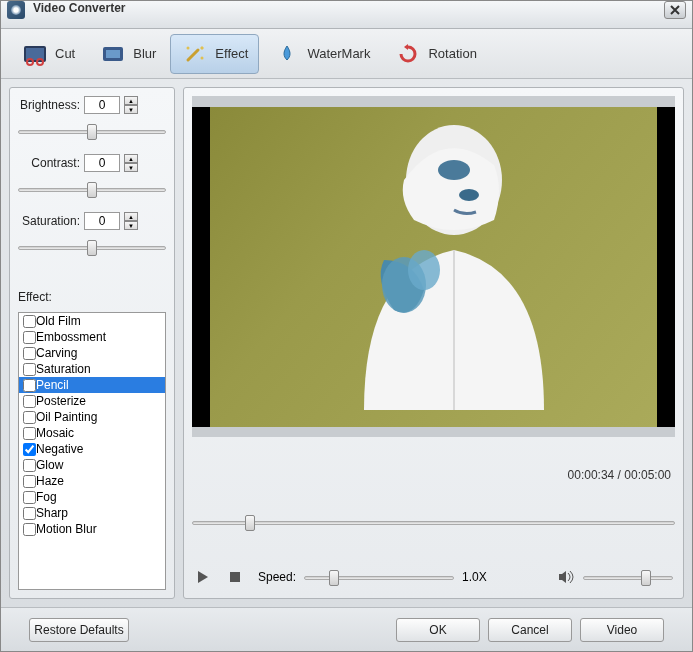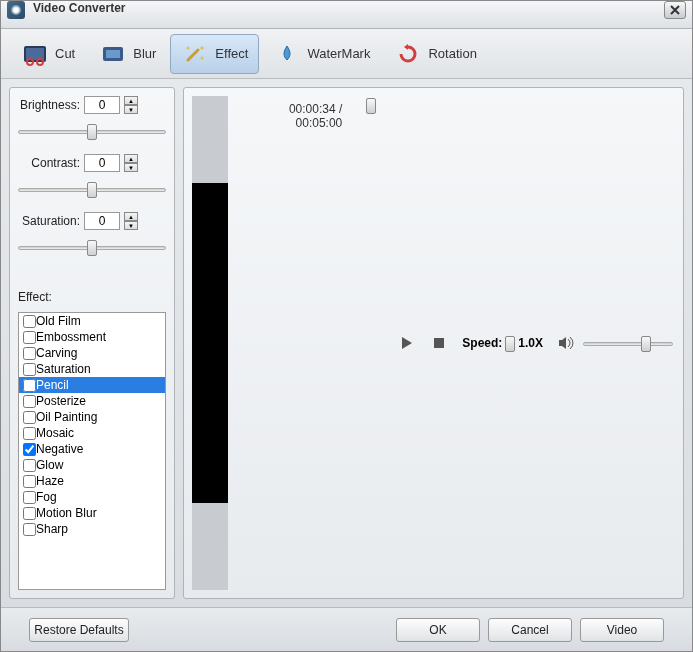--- a/index.html
+++ b/index.html
@@ -36,31 +36,31 @@
 .effect-label { margin-top: 20px; color:#222; }
 .effect-list-wrap { flex:1; border:1px solid #999; background:#fff; margin-top:2px; display:flex; overflow:hidden; }
 .effect-list { flex:1; overflow-y:auto; }
 .effect-list::-webkit-scrollbar { width:16px; }
 .effect-list::-webkit-scrollbar-track { background:#e8e8e8; border-left:1px solid #ccc;}
 .effect-list::-webkit-scrollbar-thumb { background:linear-gradient(to right,#d0d0d0,#f0f0f0,#d0d0d0); border:1px solid #aaa; }
 .effect-item { display:flex; align-items:center; padding:1px 4px; gap:0; cursor:pointer; }
 .effect-item.selected { background:#2a7de1; color:#fff; }
 .effect-item input[type=checkbox] { width:13px; height:13px; }
 
-.right-panel { flex:1; background: linear-gradient(to bottom, #f5f7f9, #e8ebee); border: 1px solid #b0b4b8; border-radius: 3px; padding: 8px; display:flex; flex-direction:row;gap:25px; }
+.right-panel { flex:1; background: linear-gradient(to bottom, #f5f7f9, #e8ebee); border: 1px solid #b0b4b8; border-radius: 3px; padding: 8px; display:flex; flex-direction:column;gap:25px; }
 .preview { flex:1; background:#c8ccd0; display:flex; align-items:center; justify-content:center; position:relative; }
 .video-frame { width: 100%; height: 320px; background:#000; display:flex; position:relative; }
 .video-frame .pillar { width:18px; background:#000; }
 .video-frame .img { flex:1; background: linear-gradient(130deg, #8a8a3a 0%, #9a9a4a 35%, #aaaa5a 100%); position:relative; overflow:hidden; }
 .figure { position:absolute; left:50%; top:48%; transform:translate(-50%,-50%); width:260px; height:300px; }
 .time-row { text-align:right; padding: 6px 4px; color:#333; font-size:11px; }
 .seek-row { padding: 2px 0 10px 0; }
 .controls-row { display:flex; align-items:center; gap:14px; padding: 4px 2px; }
 .ctrl-btn { width:18px; height:18px; display:flex; align-items:center; justify-content:center; cursor:pointer; }
-.speed-wrap { display:flex; align-items:center; gap:8px; flex:1;font-weight:bold; }
+.speed-wrap { display:flex; align-items:center; gap:8px; flex:1; }
 .speed-slider { flex:1; max-width:150px; }
 .vol-wrap { display:flex; align-items:center; gap:8px; }
 .vol-slider { width:90px; }
 
 .bottom-bar { height: 44px; background: linear-gradient(to bottom, #e8ebee, #d8dce0); border-top:1px solid #b8bcc0; display:flex; align-items:center; padding: 0 28px; gap:8px; }
 .bottom-bar .spacer { flex:1; }
 .btn { min-width: 84px; height: 24px; background: linear-gradient(to bottom, #fdfdfd, #e0e3e6); border:1px solid #999; border-radius:3px; cursor:pointer; color:#222; }
 .btn.restore { min-width: 100px; }
 </style>
 </head>
@@ -224,25 +224,25 @@
             <div class="effect-item">
               <input type="checkbox" style="">
               <span>Haze</span>
             </div>
             <div class="effect-item">
               <input type="checkbox" style="">
               <span>Fog</span>
             </div>
             <div class="effect-item">
               <input type="checkbox" style="">
+              <span>Sharp</span>
+            </div>
+            <div class="effect-item">
+              <input type="checkbox" style="">
               <span>Motion Blur</span>
-            </div>
-            <div class="effect-item">
-              <input type="checkbox" style="">
-              <span>Sharp</span>
             </div>
           </div>
       </div>
 
     </div>
 
     <div class="right-panel">
       <div class="preview">
         <div class="video-frame">
           <div class="pillar"></div>

